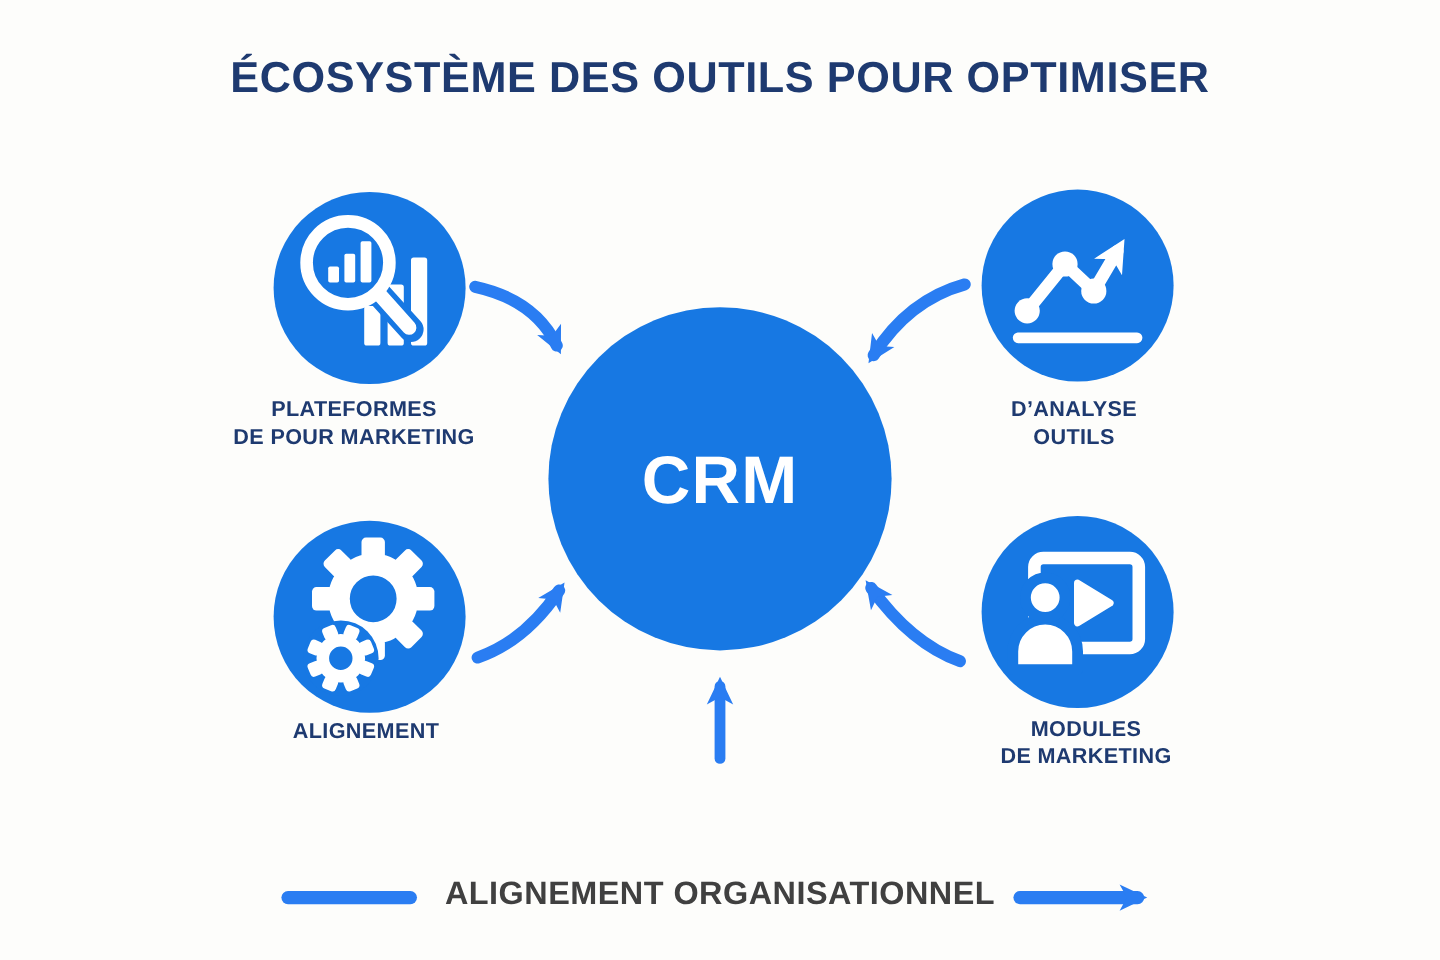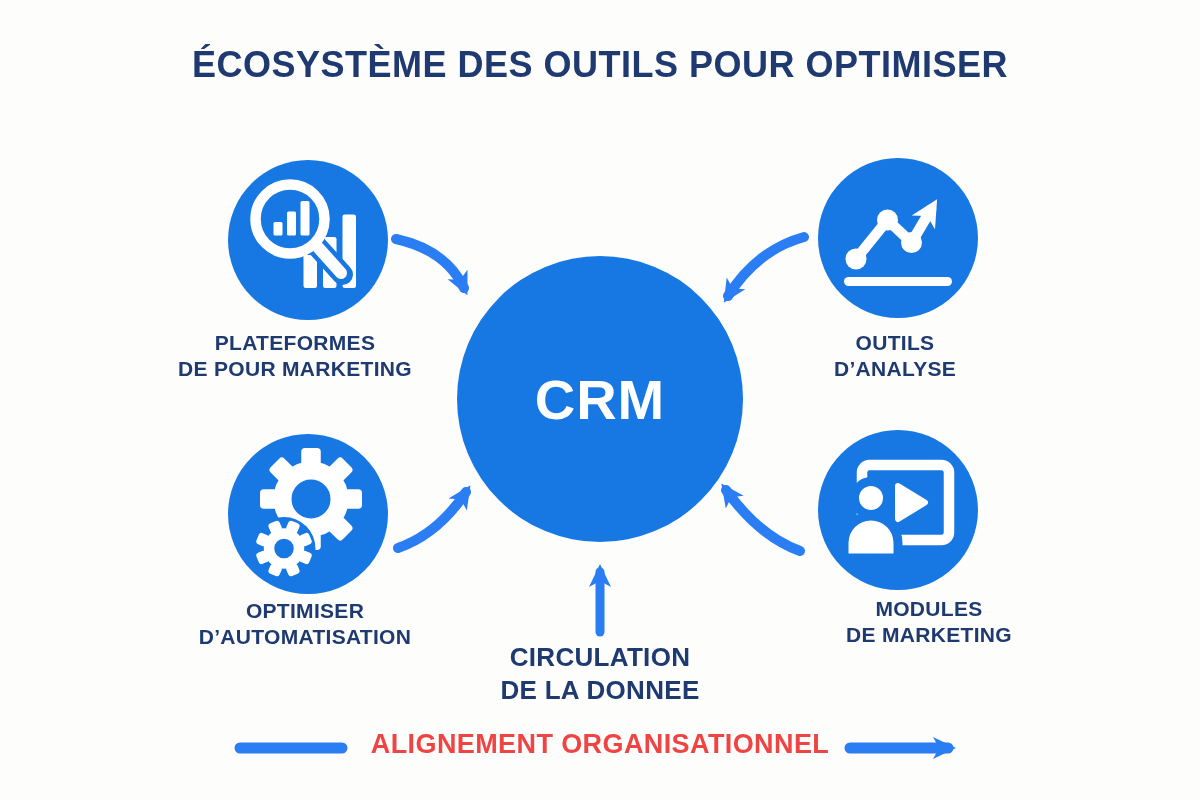--- a/index.html
+++ b/index.html
@@ -25,30 +25,30 @@
   .circle-br{left:818px;top:430px;}
   .center-circle{
     position:absolute;left:457px;top:256px;width:286px;height:286px;border-radius:50%;
     background:#1778E3;display:flex;align-items:center;justify-content:center;
   }
   .center-label{
     color:#FFFFFF;font-weight:bold;font-size:56px;letter-spacing:1px;
   }
   .node-label{
     position:absolute;text-align:center;color:#1E3A70;font-weight:bold;
-    font-size:21px;line-height:1.25;letter-spacing:0.3px;
+    font-size:18px;line-height:1.25;letter-spacing:0.3px;
   }
   .label-tl{left:105px;top:330px;width:380px;}
   .label-tr{left:740px;top:330px;width:310px;}
   .label-bl{left:115px;top:598px;width:380px;}
-  .label-br{left:774px;top:596px;width:310px;}
+  .label-br{left:750px;top:596px;width:310px;}
   .label-flow{left:440px;top:641px;width:320px;font-size:26px;}
   .footer-label{
     position:absolute;left:0;top:729px;width:1200px;text-align:center;
-    color:#ef4444;font-weight:bold;font-size:27px;letter-spacing:0.4px;
+    color:#404040;font-weight:bold;font-size:27px;letter-spacing:0.4px;
   }
   .node-label span,.title span{display:block;}
   .arrows-overlay{position:absolute;left:0;top:0;width:1200px;height:800px;pointer-events:none;}
 </style>
 </head>
 <body>
 
 <div class="canvas">
 
   <div class="title">
@@ -98,22 +98,22 @@
   <div class="node-circle circle-tr">
     <svg viewBox="0 0 100 100">
       <line x1="17" y1="79" x2="83" y2="79" stroke="#FFFFFF" stroke-width="6" stroke-linecap="round"></line>
       <path d="M 22 64 L 43 38 L 59 53 L 72 31" fill="none" stroke="#FFFFFF" stroke-width="7" stroke-linecap="round" stroke-linejoin="round" marker-end="url(#ah-white)"></path>
       <circle cx="22" cy="64" r="7" fill="#FFFFFF"></circle>
       <circle cx="43" cy="38" r="7" fill="#FFFFFF"></circle>
       <circle cx="59" cy="53" r="7" fill="#FFFFFF"></circle>
     </svg>
   </div>
   <div class="node-label label-tr">
+    <span>D’ANALYSE</span>
     <span>OUTILS</span>
-    <span>D’ANALYSE</span>
   </div>
 
   <div class="node-circle circle-bl">
     <svg viewBox="0 0 100 100">
       <g fill="#FFFFFF">
         <rect x="45.5" y="6" width="13" height="12" rx="2.5"></rect>
         <rect x="45.5" y="6" width="13" height="12" rx="2.5" transform="rotate(45 52 40)"></rect>
         <rect x="45.5" y="6" width="13" height="12" rx="2.5" transform="rotate(90 52 40)"></rect>
         <rect x="45.5" y="6" width="13" height="12" rx="2.5" transform="rotate(135 52 40)"></rect>
         <rect x="45.5" y="6" width="13" height="12" rx="2.5" transform="rotate(180 52 40)"></rect>
@@ -130,41 +130,36 @@
         <rect x="30" y="54" width="8" height="7" rx="2" transform="rotate(157.5 34 73)"></rect>
         <rect x="30" y="54" width="8" height="7" rx="2" transform="rotate(202.5 34 73)"></rect>
         <rect x="30" y="54" width="8" height="7" rx="2" transform="rotate(247.5 34 73)"></rect>
         <rect x="30" y="54" width="8" height="7" rx="2" transform="rotate(292.5 34 73)"></rect>
         <rect x="30" y="54" width="8" height="7" rx="2" transform="rotate(337.5 34 73)"></rect>
       </g>
       <circle cx="34" cy="73" r="10" fill="none" stroke="#FFFFFF" stroke-width="7"></circle>
     </svg>
   </div>
   <div class="node-label label-bl">
-    <span>OPTIMISER</span>
-    <span>D’AUTOMATISATION</span>
+    <span>ALIGNEMENT</span>
   </div>
 
   <div class="node-circle circle-br">
     <svg viewBox="0 0 100 100">
       <rect x="26" y="20" width="58" height="50" rx="5" fill="none" stroke="#FFFFFF" stroke-width="7"></rect>
       <path d="M 50 34 L 68 45 L 50 56 Z" fill="#FFFFFF" stroke="#FFFFFF" stroke-width="4" stroke-linejoin="round"></path>
       <path d="M 14 82 L 14 72 A 18 18 0 0 1 50 72 L 50 82 Z" fill="#FFFFFF" stroke="#1778E3" stroke-width="6" stroke-linejoin="round"></path>
       <circle cx="32" cy="42" r="11" fill="#FFFFFF" stroke="#1778E3" stroke-width="6"></circle>
     </svg>
   </div>
   <div class="node-label label-br">
     <span>MODULES</span>
     <span>DE MARKETING</span>
   </div>
 
   <div class="center-circle">
     <span class="center-label">CRM</span>
   </div>
 
-  <div class="node-label label-flow">
-    <span>CIRCULATION</span>
-    <span>DE LA DONNEE</span>
-  </div>
 
   <div class="footer-label">ALIGNEMENT ORGANISATIONNEL</div>
 
 </div>
 
 </body></html>

